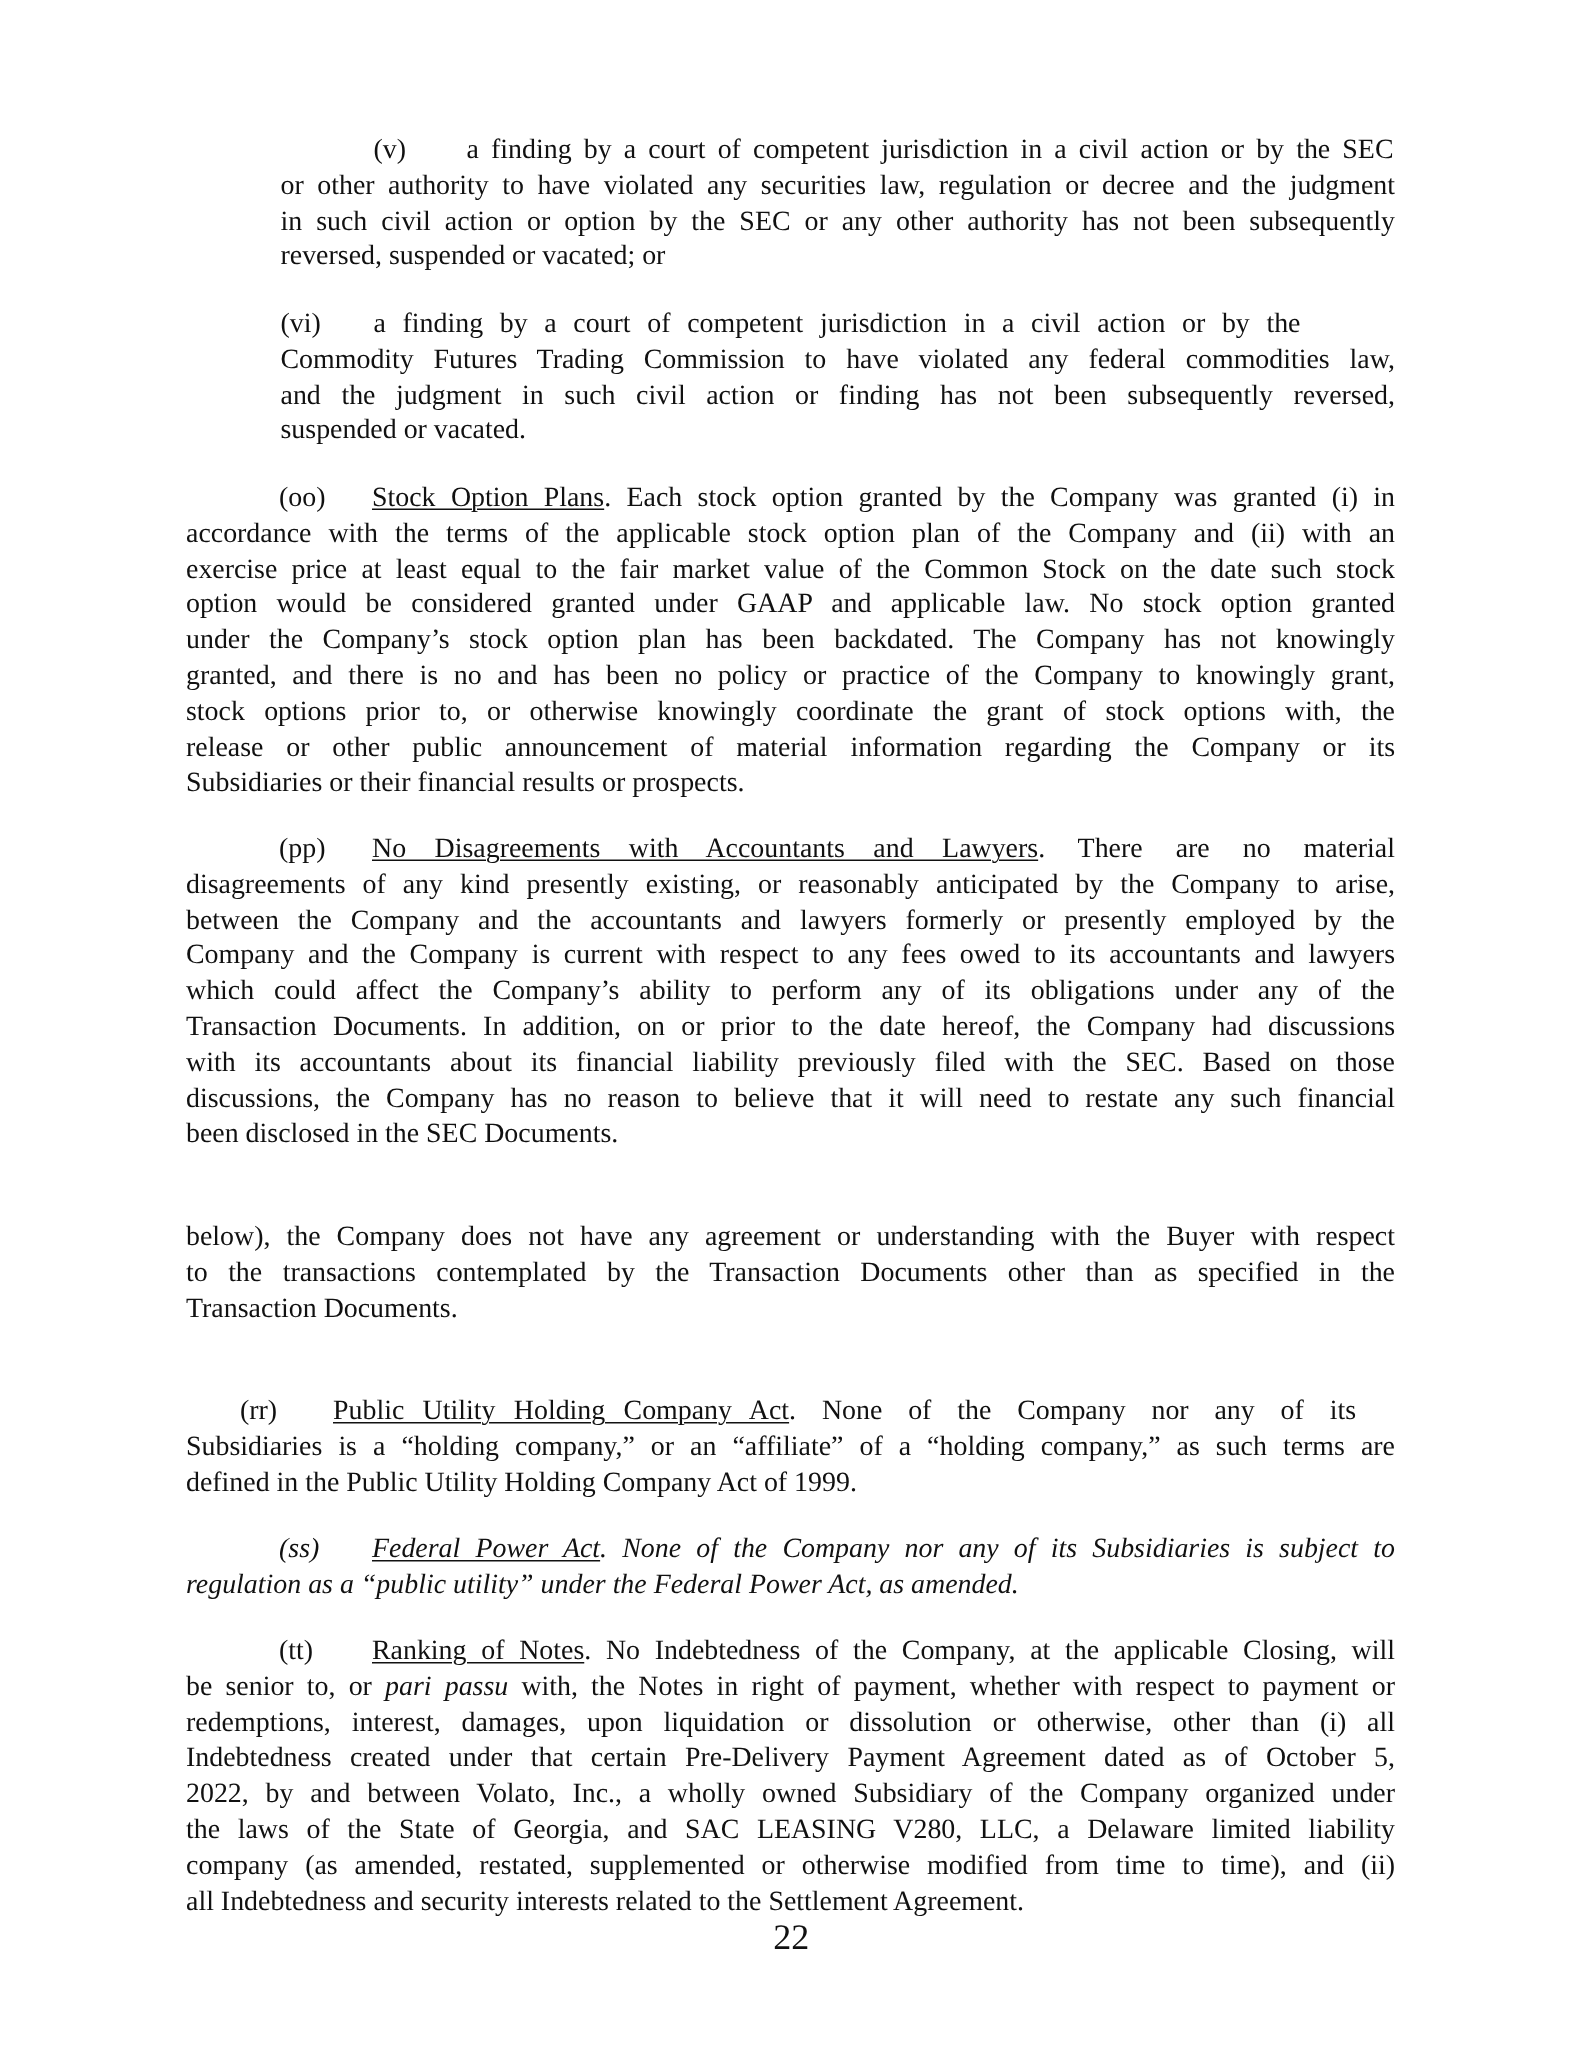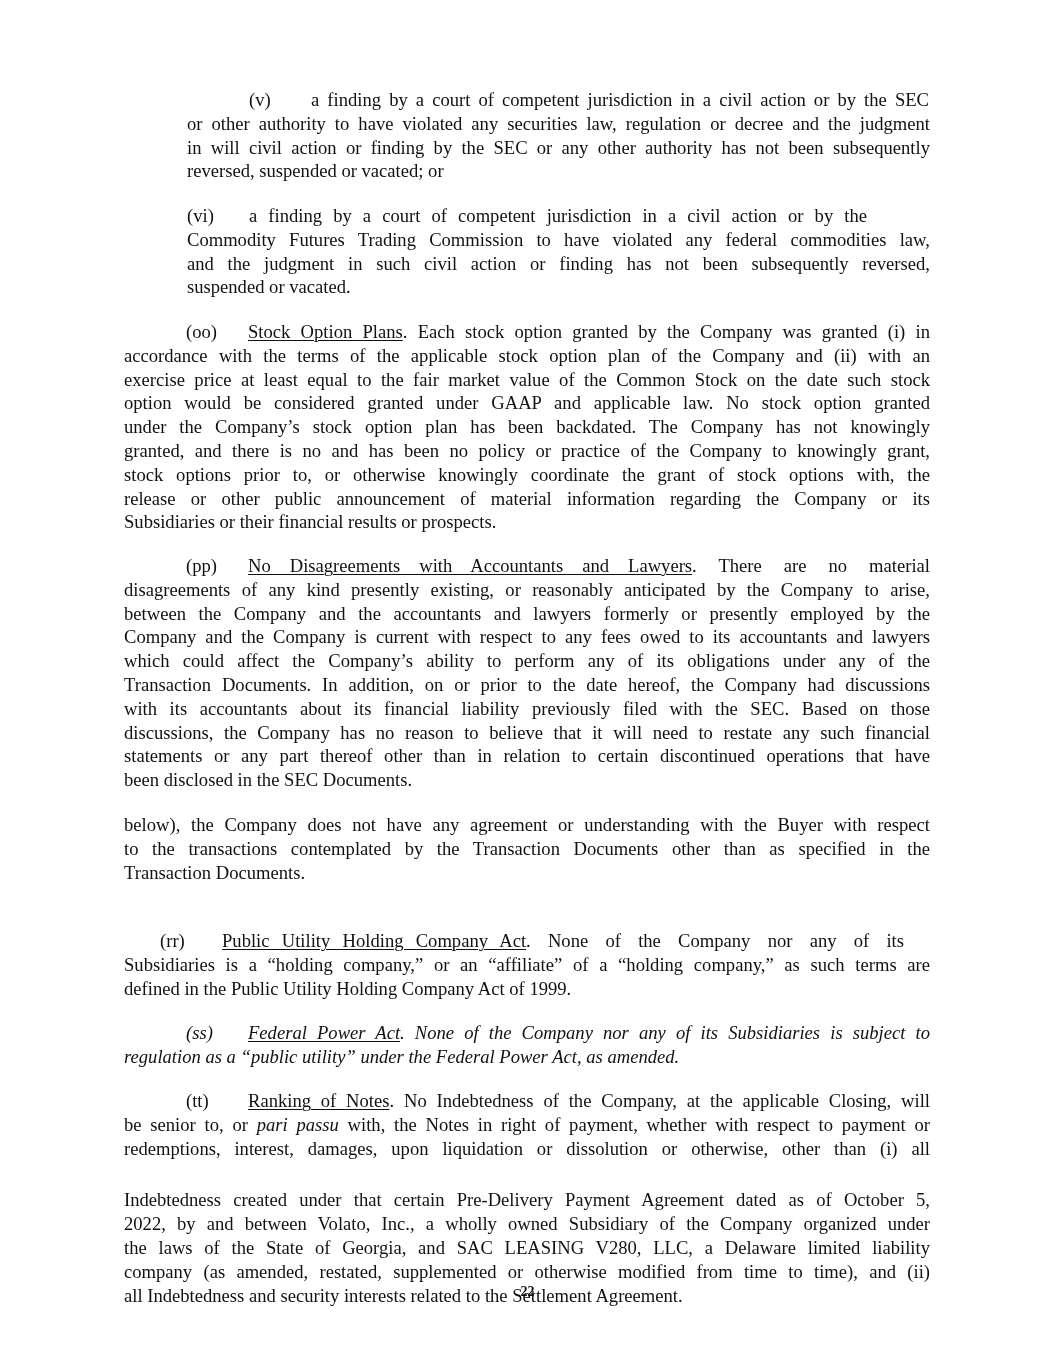--- a/index.html
+++ b/index.html
@@ -13,33 +13,33 @@
     .line {
       height: 23.8px; line-height: 23.8px; white-space: nowrap;
       text-align: justify; text-align-last: justify; overflow: visible;
     }
     .line.last { text-align-last: left; }
     .sub .line { width: 743px; }
     .main .line { width: 806px; }
     .num { display: inline-block; }
     .u { text-decoration: underline; text-underline-offset: 2px; text-decoration-thickness: 1px; }
     .i { font-style: italic; }
-    .pagenum { position: absolute; left: 0; width: 1055px; text-align: center; top: 1280px; font-size: 14px; line-height: 24px; font-weight: bold; }
+    .pagenum { position: absolute; left: 0; width: 1055px; text-align: center; top: 1280px; font-size: 24px; line-height: 24px; }
   </style>
 </head>
 <body>
 
 <div class="page">
 
   <div class="para sub" style="left:187px; top:88px;">
     <div class="line" style="width: 680px; margin-left: 62px; white-space: nowrap;">
       <span class="num" style="width:62px;">(v)</span><span>a finding by a court of competent jurisdiction in a civil action or by the SEC</span>
     </div>
     <div class="line" style="white-space: nowrap;">or other authority to have violated any securities law, regulation or decree and the judgment</div>
-    <div class="line" style="white-space: nowrap;">in will civil action or finding by the SEC or any other authority has not been subsequently</div>
+    <div class="line" style="white-space: nowrap;">in such civil action or option by the SEC or any other authority has not been subsequently</div>
     <div class="line last" style="white-space: nowrap;">reversed, suspended or vacated; or</div>
   </div>
 
   <div class="para sub" style="left:187px; top:204px;">
     <div class="line" style="width: 680px; white-space: nowrap;">
       <span class="num" style="width:62px;">(vi)</span><span>a finding by a court of competent jurisdiction in a civil action or by the</span>
     </div>
     <div class="line" style="white-space: nowrap;">Commodity Futures Trading Commission to have violated any federal commodities law,</div>
     <div class="line" style="white-space: nowrap;">and the judgment in such civil action or finding has not been subsequently reversed,</div>
     <div class="line last" style="white-space: nowrap;">suspended or vacated.</div>
@@ -63,21 +63,20 @@
     <div class="line" style="width: 744px; margin-left: 62px; white-space: nowrap;">
       <span class="num" style="width:62px;">(pp)</span><span class="u" style="word-spacing:7px;">No Disagreements with Accountants and Lawyers</span><span style="word-spacing:10px;">. There are no material</span>
     </div>
     <div class="line" style="white-space: nowrap;">disagreements of any kind presently existing, or reasonably anticipated by the Company to arise,</div>
     <div class="line" style="white-space: nowrap;">between the Company and the accountants and lawyers formerly or presently employed by the</div>
     <div class="line" style="white-space: nowrap;">Company and the Company is current with respect to any fees owed to its accountants and lawyers</div>
     <div class="line" style="white-space: nowrap;">which could affect the Company’s ability to perform any of its obligations under any of the</div>
     <div class="line" style="white-space: nowrap;">Transaction Documents. In addition, on or prior to the date hereof, the Company had discussions</div>
     <div class="line" style="white-space: nowrap;">with its accountants about its financial liability previously filed with the SEC. Based on those</div>
     <div class="line" style="white-space: nowrap;">discussions, the Company has no reason to believe that it will need to restate any such financial</div>
-    <div class="line" style="white-space: nowrap;">statements or any part thereof other than in relation to certain discontinued operations that have</div>
     <div class="line last" style="white-space: nowrap;">been disclosed in the SEC Documents.</div>
   </div>
 
   <div class="para main" style="left:124px; top:813px;">
     <div class="line" style="white-space: nowrap;">below), the Company does not have any agreement or understanding with the Buyer with respect</div>
     <div class="line" style="white-space: nowrap;">to the transactions contemplated by the Transaction Documents other than as specified in the</div>
     <div class="line last" style="white-space: nowrap;">Transaction Documents.</div>
   </div>
 
   <div class="para main" style="left:124px; top:929px;">
@@ -94,21 +93,21 @@
     </div>
     <div class="line last" style="white-space: nowrap;">regulation as a “public utility” under the Federal Power Act, as amended.</div>
   </div>
 
   <div class="para main" style="left:124px; top:1089px;">
     <div class="line" style="width: 744px; margin-left: 62px; white-space: nowrap;">
       <span class="num" style="width:62px;">(tt)</span><span class="u">Ranking of Notes</span><span>. No Indebtedness of the Company, at the applicable Closing, will</span>
     </div>
     <div class="line" style="white-space: nowrap;"><span>be senior to, or </span><span class="i">pari passu</span><span> with, the Notes in right of payment, whether with respect to payment or</span></div>
     <div class="line" style="white-space: nowrap;">redemptions, interest, damages, upon liquidation or dissolution or otherwise, other than (i) all</div>
-    <div class="line" style="white-space: nowrap; margin-top: 28px;">Indebtedness created under that certain Pre-Delivery Payment Agreement dated as of October 5,</div>
+    <div class="line" style="white-space: nowrap;">Indebtedness created under that certain Pre-Delivery Payment Agreement dated as of October 5,</div>
     <div class="line" style="white-space: nowrap;">2022, by and between Volato, Inc., a wholly owned Subsidiary of the Company organized under</div>
     <div class="line" style="white-space: nowrap;">the laws of the State of Georgia, and SAC LEASING V280, LLC, a Delaware limited liability</div>
     <div class="line" style="white-space: nowrap;">company (as amended, restated, supplemented or otherwise modified from time to time), and (ii)</div>
     <div class="line last" style="white-space: nowrap;">all Indebtedness and security interests related to the Settlement Agreement.</div>
   </div>
 
   <div class="pagenum">22</div>
 </div>
 
 </body></html>

